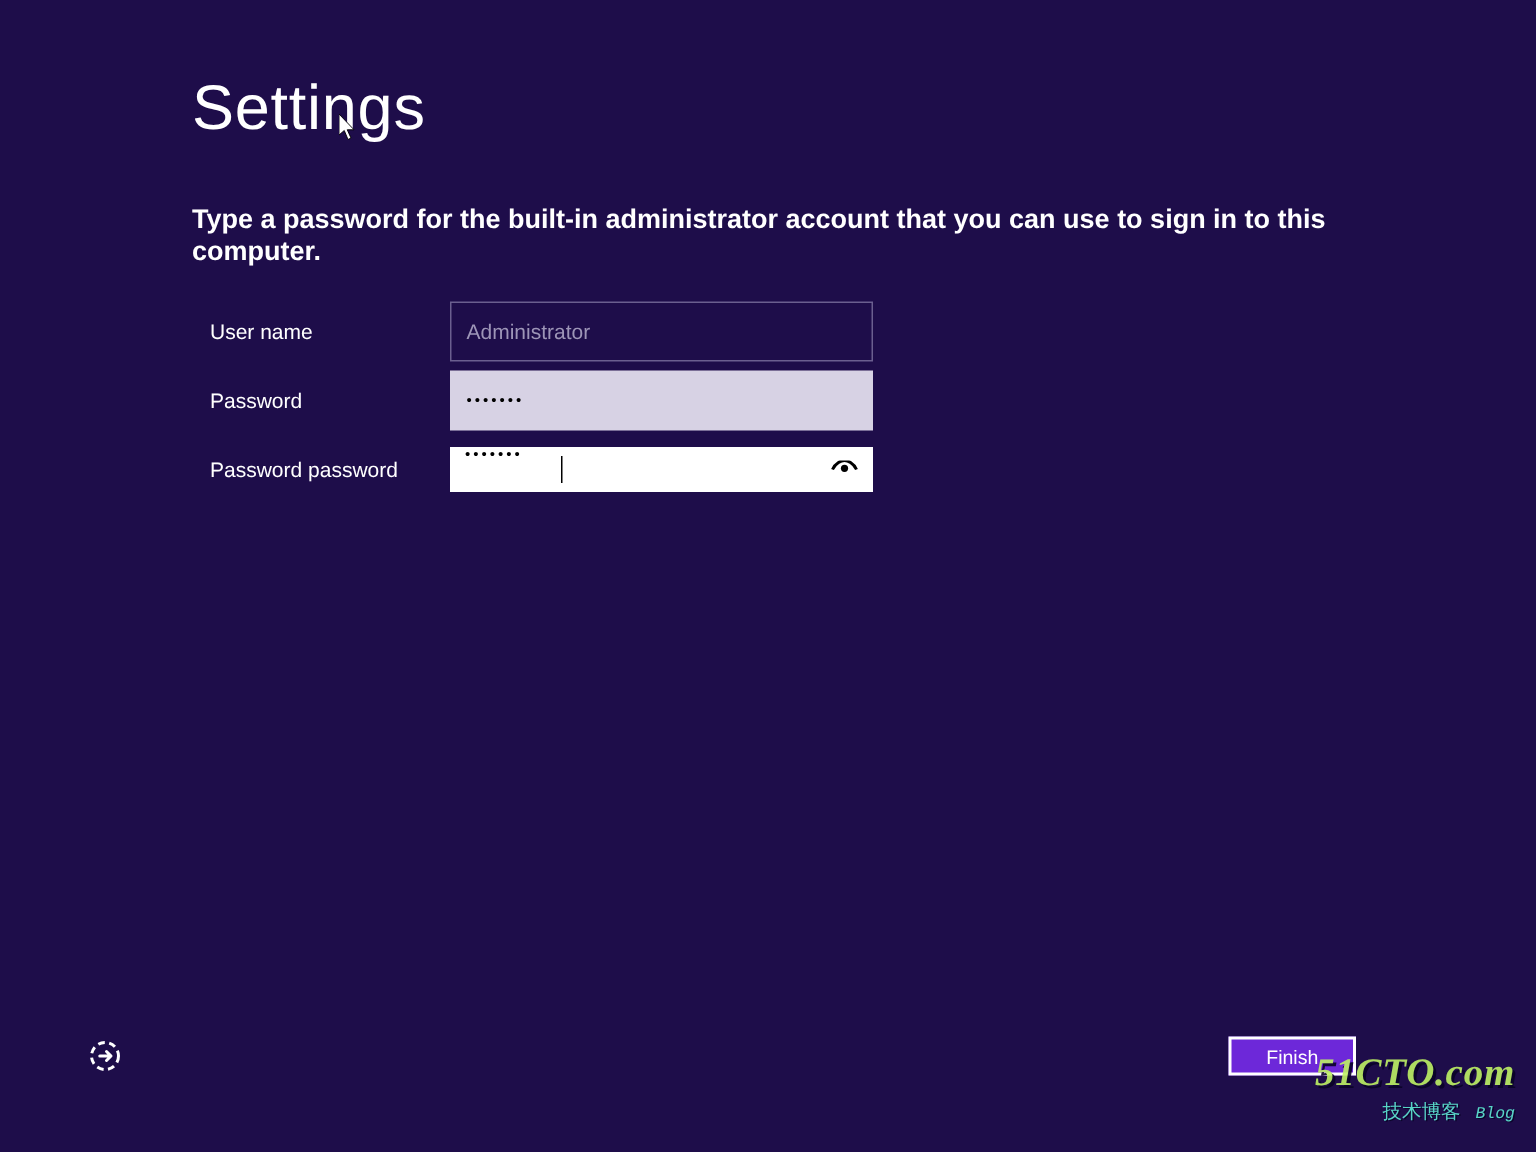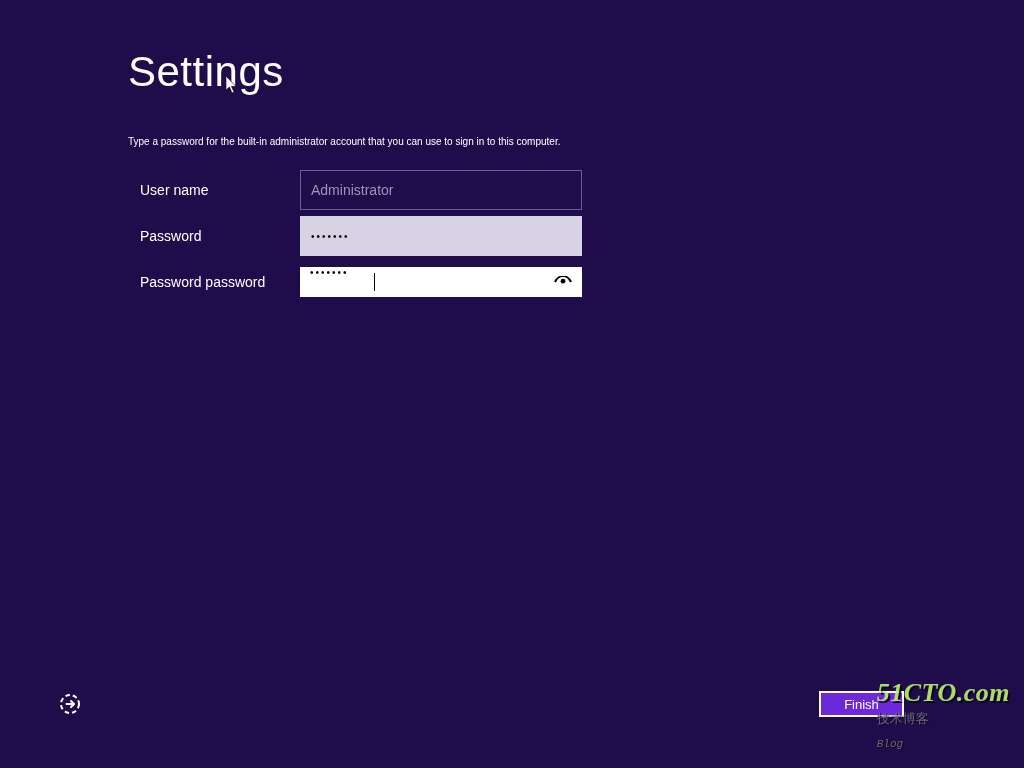--- a/index.html
+++ b/index.html
@@ -30,22 +30,22 @@
     }
     .cursor-arrow {
       position: absolute;
       left: 226px;
       top: 76px;
       width: 12px;
       height: 18px;
       pointer-events: none;
     }
     .instruction {
-      font-size: 10px;
-      font-weight: 400;
+      font-size: 18px;
+      font-weight: 700;
       margin-bottom: 28px;
     }
     .form-row {
       display: flex;
       align-items: center;
       height: 30px;
       margin-bottom: 16px;
       margin-left: 12px;
     }
     .form-label {
@@ -156,28 +156,27 @@
       font-family: Georgia, "Times New Roman", serif;
       font-style: italic;
       font-size: 26px;
       font-weight: bold;
       color: #bef264;
       text-shadow: 2px 2px 0 #0a0427;
       letter-spacing: 0.5px;
     }
     .wm-sub {
       font-size: 13px;
-      color: #737373;
+      color: #5eead4;
       text-shadow: 1px 1px 0 #0a0427;
       display: flex;
       justify-content: flex-end;
       gap: 10px;
       align-items: baseline;
       margin-top: 2px;
-      flex-direction: column;
     }
     .wm-blog {
       font-family: Liberation Mono, monospace;
       font-style: italic;
       font-size: 11px;
     }
   </style>
 </head>
 <body>
 

